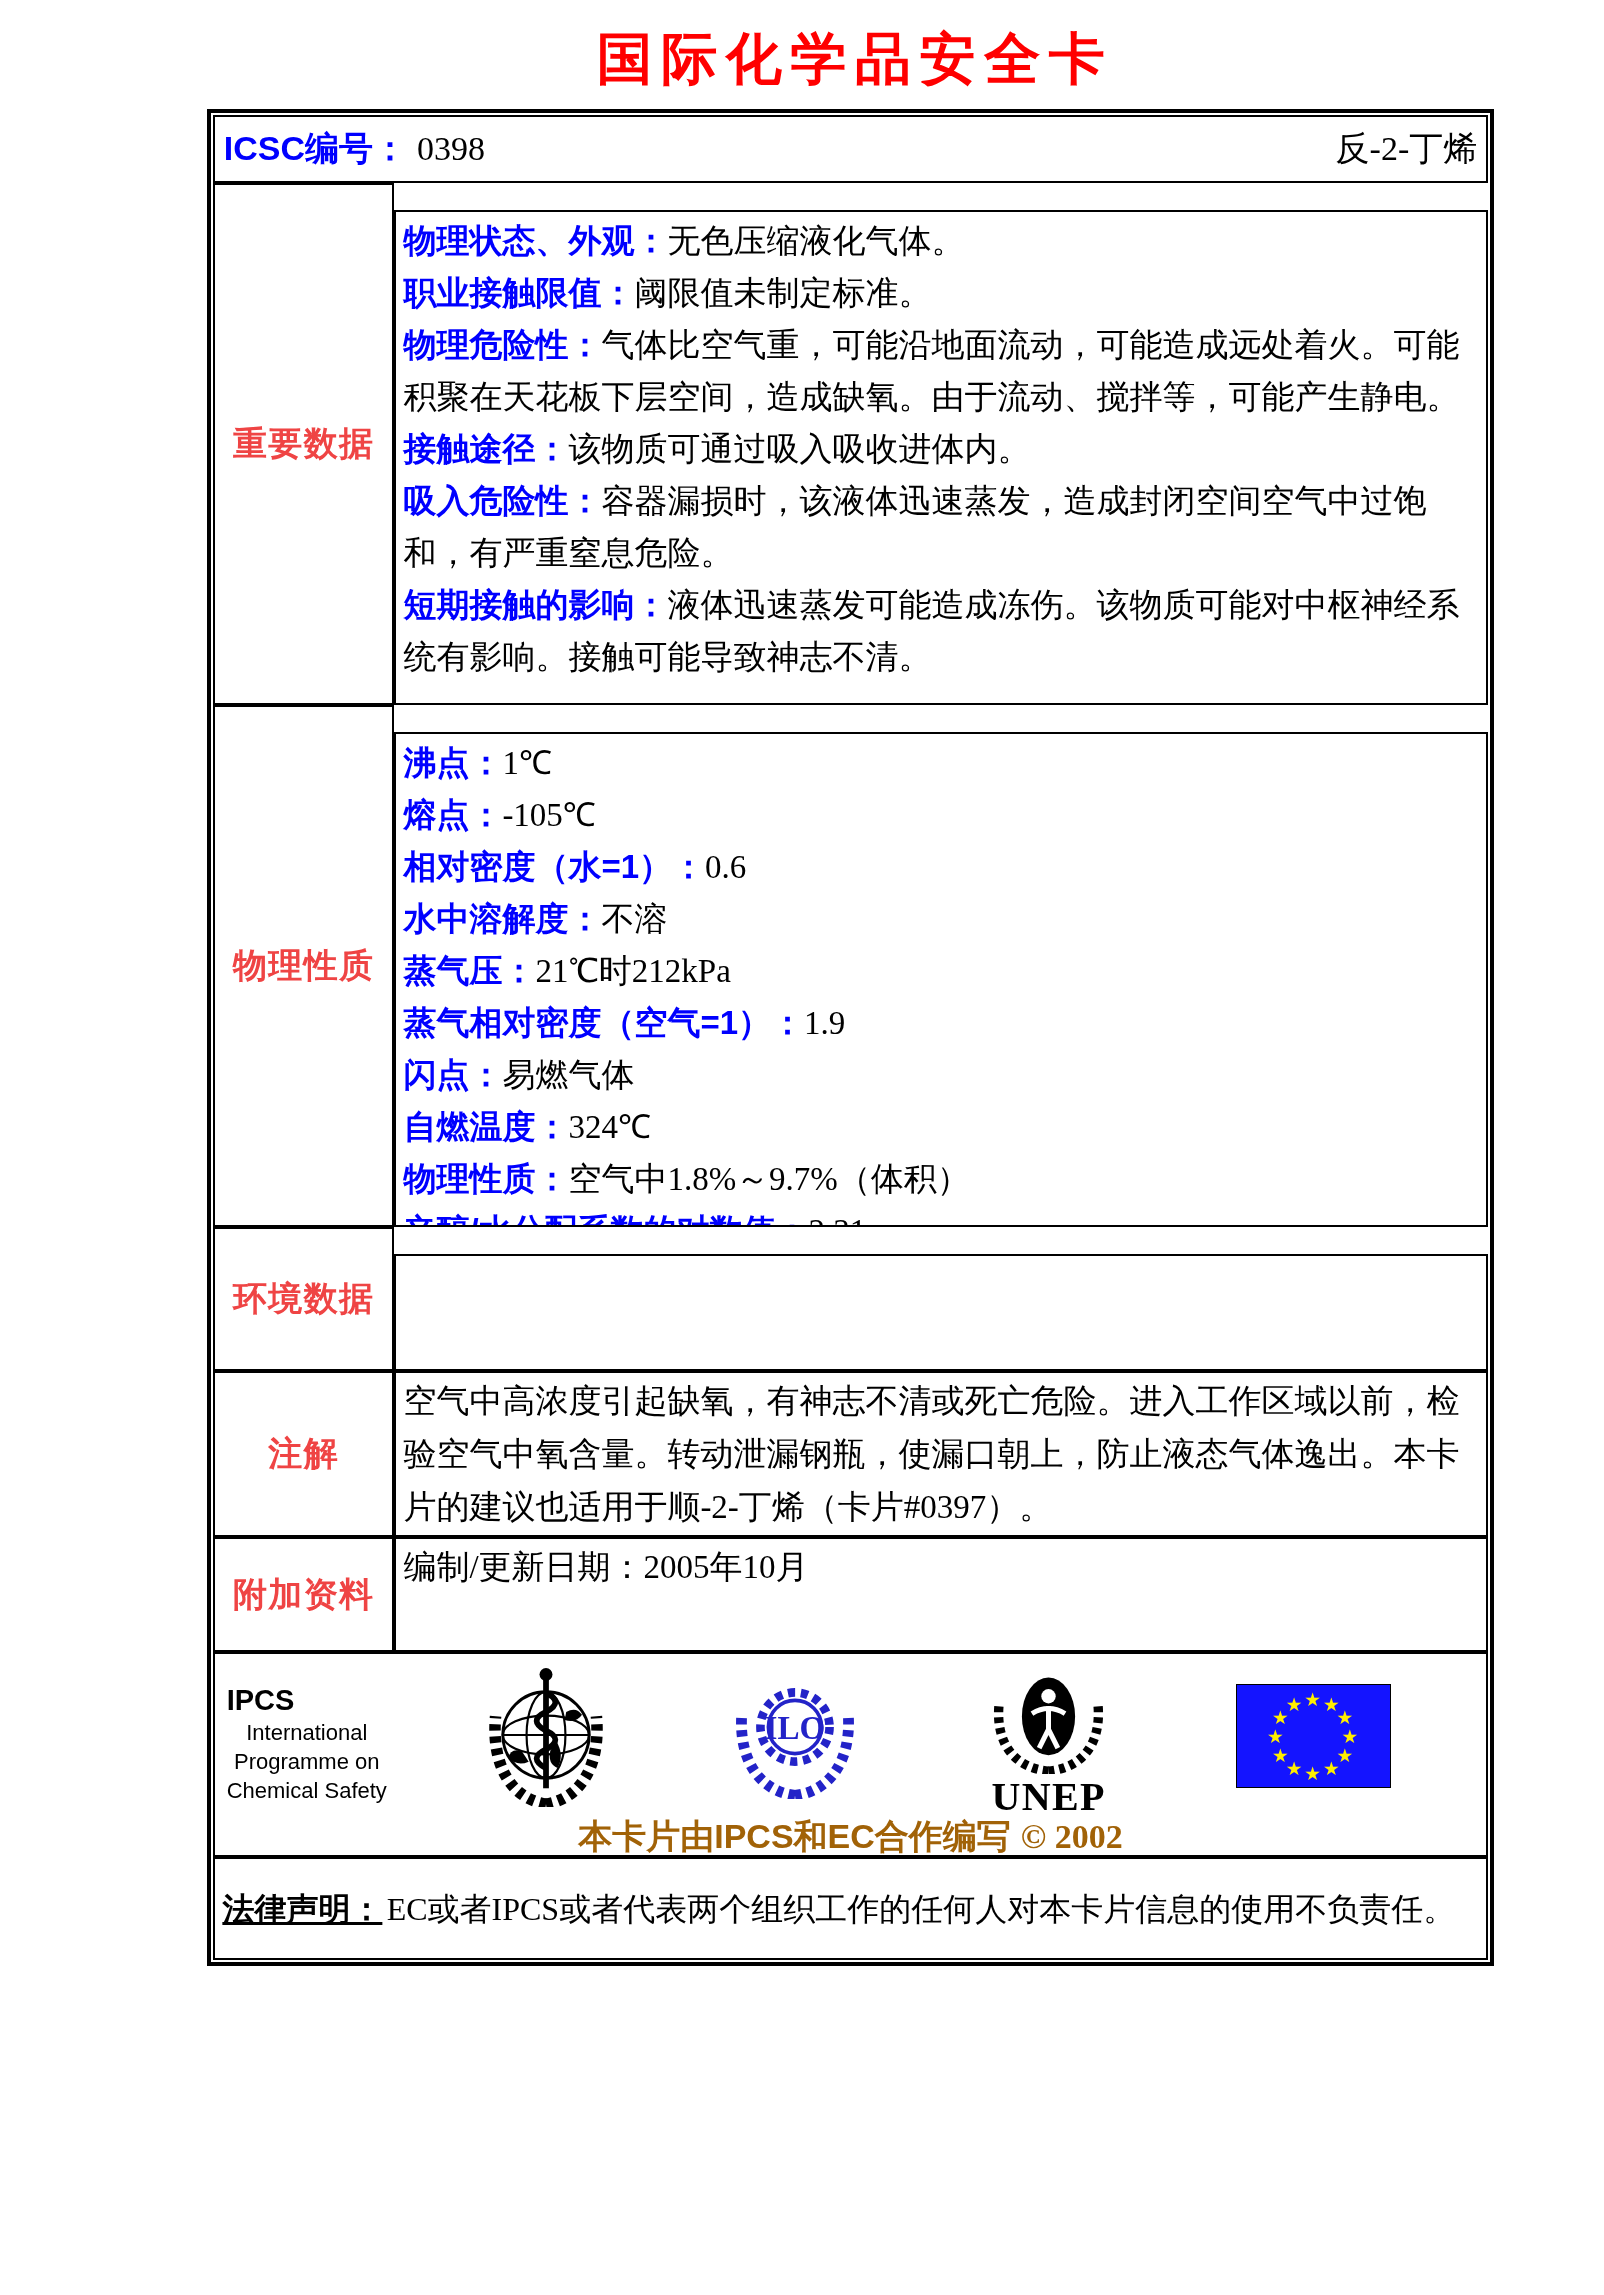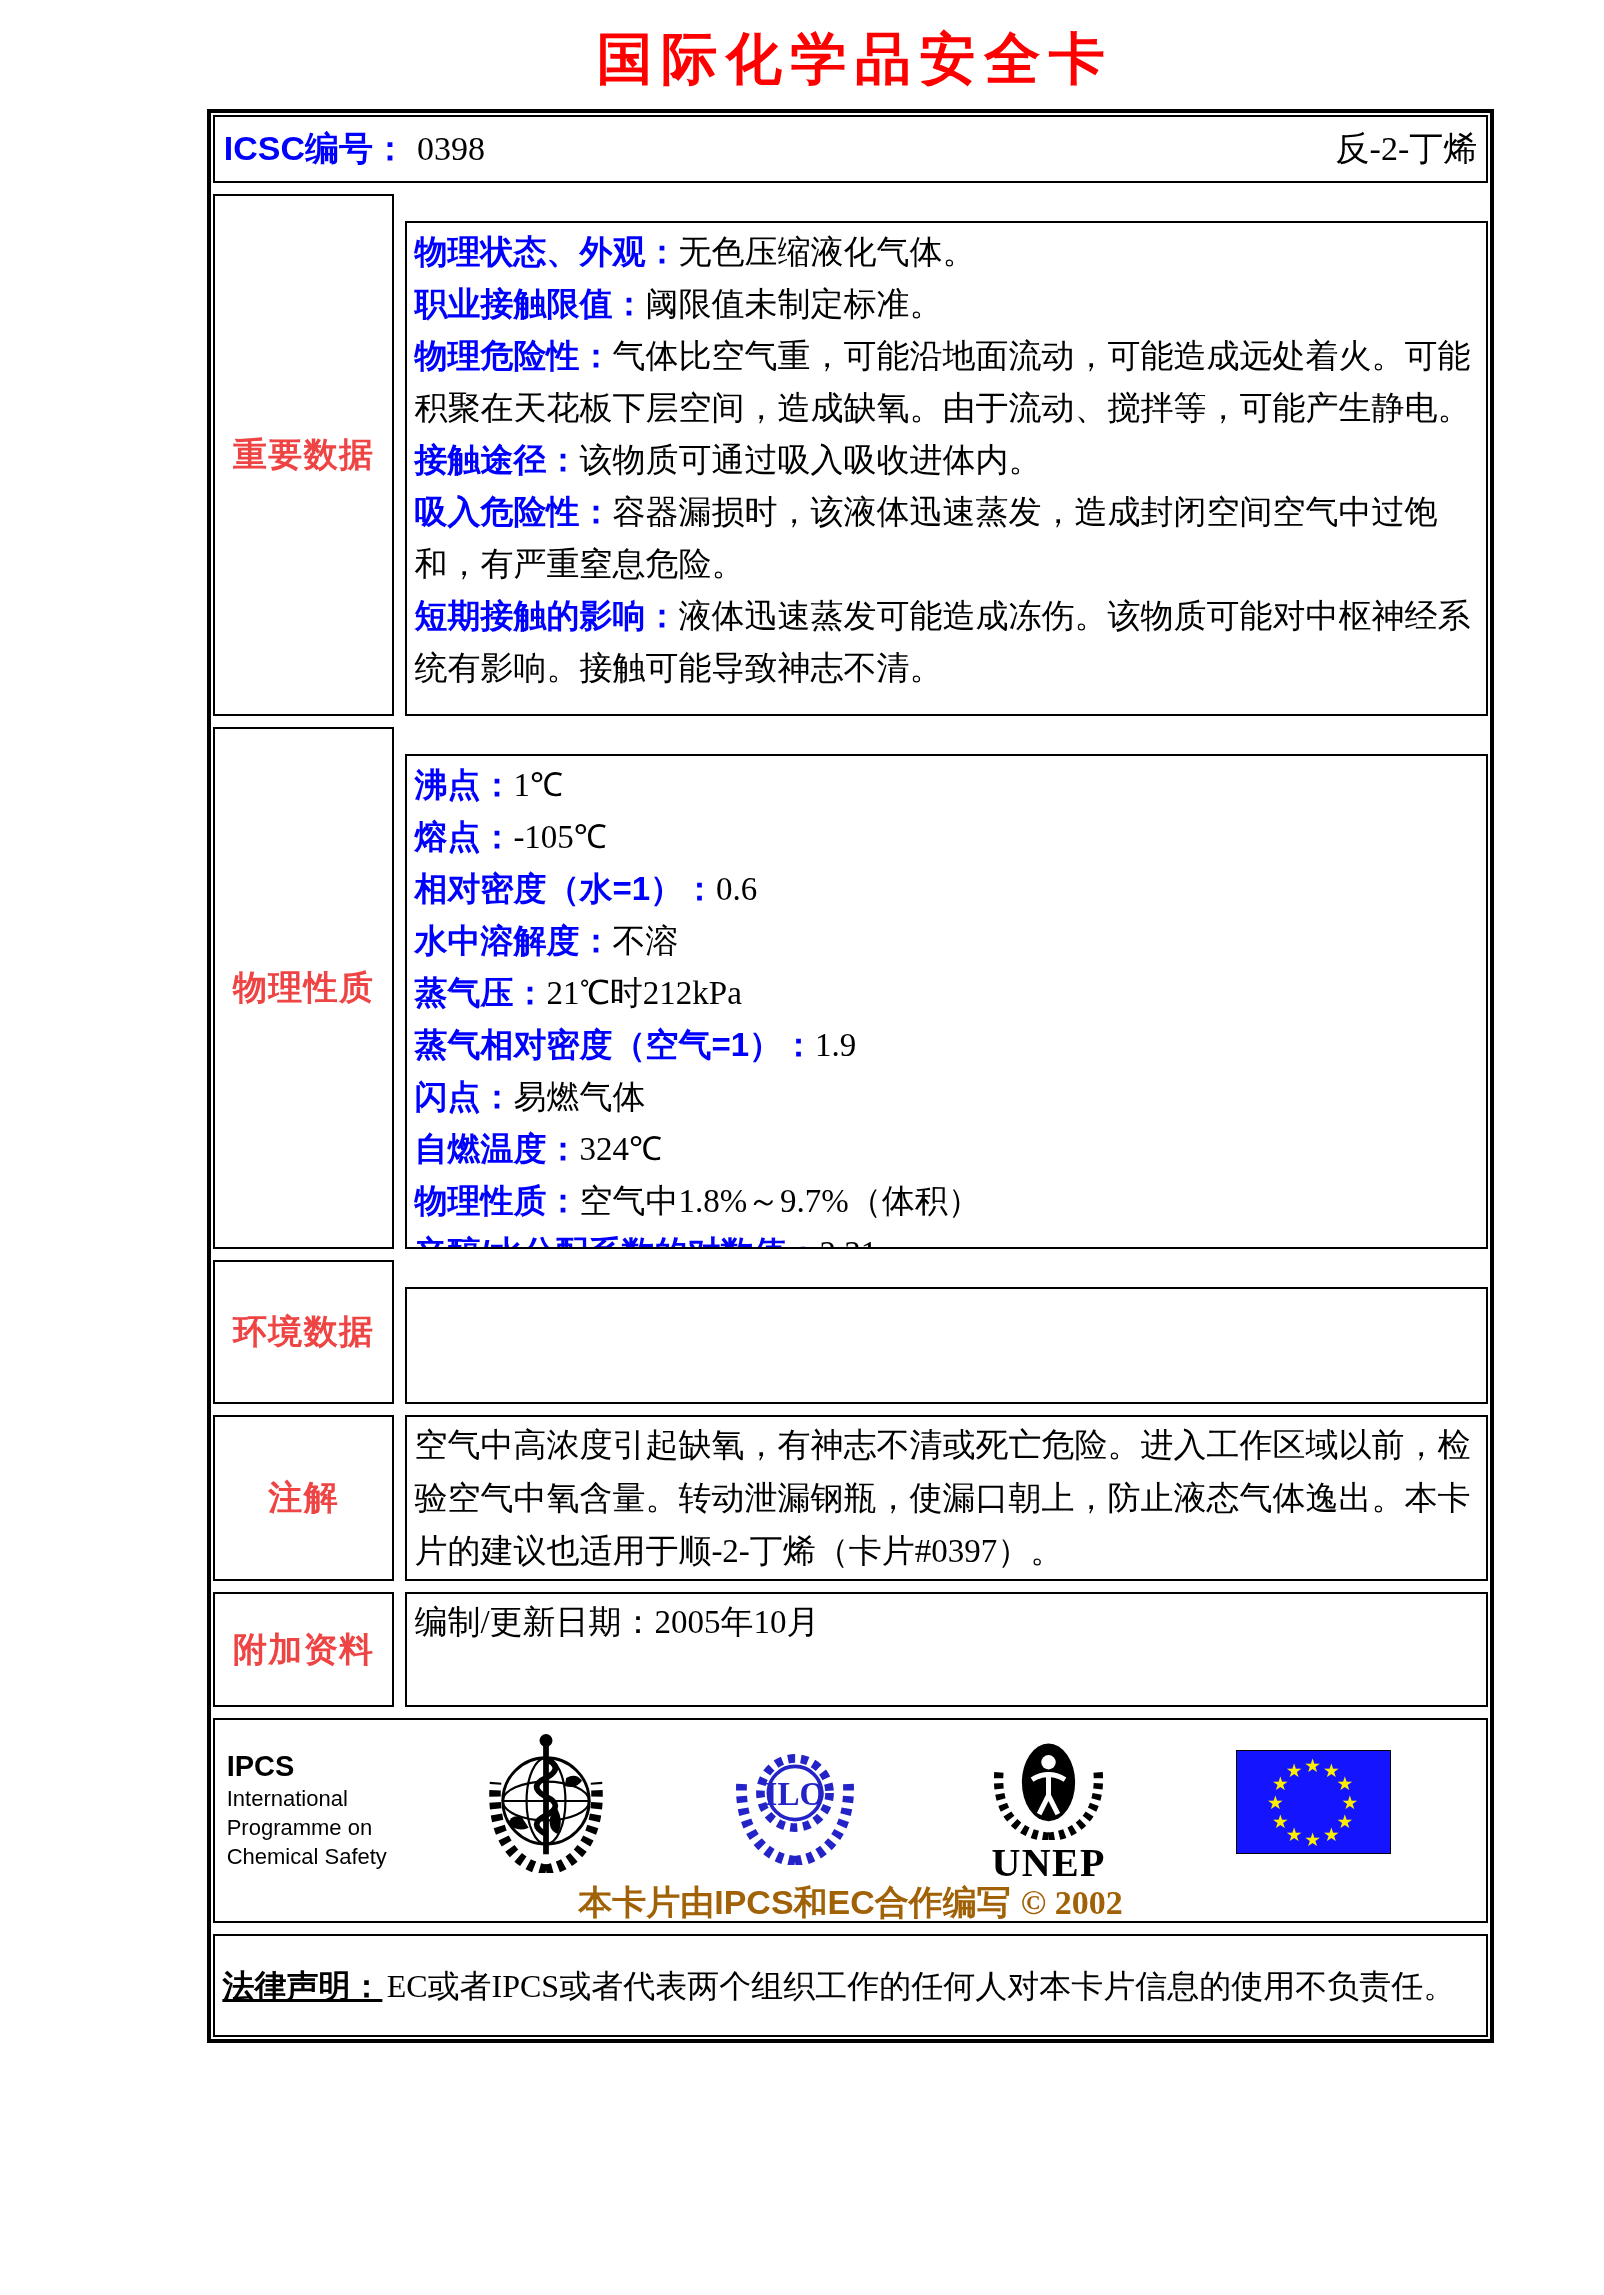--- a/index.html
+++ b/index.html
@@ -14,21 +14,21 @@
     text-align:center;font-size:56px;font-weight:bold;letter-spacing:8.6px;
     color:#ff0000;font-family:"Liberation Sans", sans-serif;
   }
 
   .card{
     position:absolute;left:207px;top:109px;width:1287px;
     border:4.3px solid #000;padding:2.2px;background:#fff;
     display:grid;box-sizing:border-box;
     grid-template-columns:181px 1fr;
     grid-template-rows:68px 522px 522px 144px 166px 115px 205px 103px;
-    gap:11px;
+    gap:0;
   }
   .cell{border:2.2px solid #000;background:#fff;box-sizing:border-box;overflow:hidden;}
   .span2{grid-column:1 / 3;}
 
   .hdr{display:flex;justify-content:space-between;align-items:center;padding:0 8.6px;}
   .hdr .icsc-label{color:#0000ff;font-weight:bold;font-family:"Liberation Sans",sans-serif;font-size:34px;}
   .hdr .icsc-num{font-size:34px;margin-left:10px;}
   .hdr-left{display:flex;align-items:center;}
   .hdr .chem{font-size:34px;}
 
@@ -41,21 +41,21 @@
   .content p{margin:0;}
   .k{color:#0000ff;font-weight:bold;font-family:"Liberation Sans",sans-serif;}
   .v{font-family:"Liberation Serif",serif;}
 
   .notes-cell{padding:1.4px 7.2px;font-size:33px;line-height:53px;}
   .addl-cell{padding:2.9px 7.2px;font-size:33px;line-height:50px;}
 
   .logos-cell{position:relative;}
   .ipcs-block{position:absolute;left:11.5px;top:29px;font-family:"Liberation Sans",sans-serif;}
   .ipcs-acronym{font-size:29px;font-weight:bold;line-height:35px;}
-  .ipcs-line{font-size:22px;line-height:29px;}
+  .ipcs-line{font-size:22px;line-height:29px;text-align:center;}
   .logo{position:absolute;}
   .who-logo{left:266px;top:8.6px;}
   .ilo-logo{left:515px;top:18.7px;}
   .unep-logo{left:758px;top:11.5px;}
   .unep-word{position:absolute;left:758px;top:119px;width:151px;text-align:center;
     font-size:40px;font-weight:bold;font-family:"Liberation Serif",serif;letter-spacing:1.4px;}
   .eu-flag{position:absolute;left:1021px;top:30px;width:155px;height:104px;background:#1414ff;border:1.4px solid #000;box-sizing:border-box;}
   .caption{position:absolute;left:0;right:0;top:160px;text-align:center;
     color:#a16207;font-weight:bold;font-size:34px;font-family:"Liberation Sans",sans-serif;}
   .caption .copy{font-family:"Liberation Serif",serif;font-weight:bold;margin-left:10px;}

